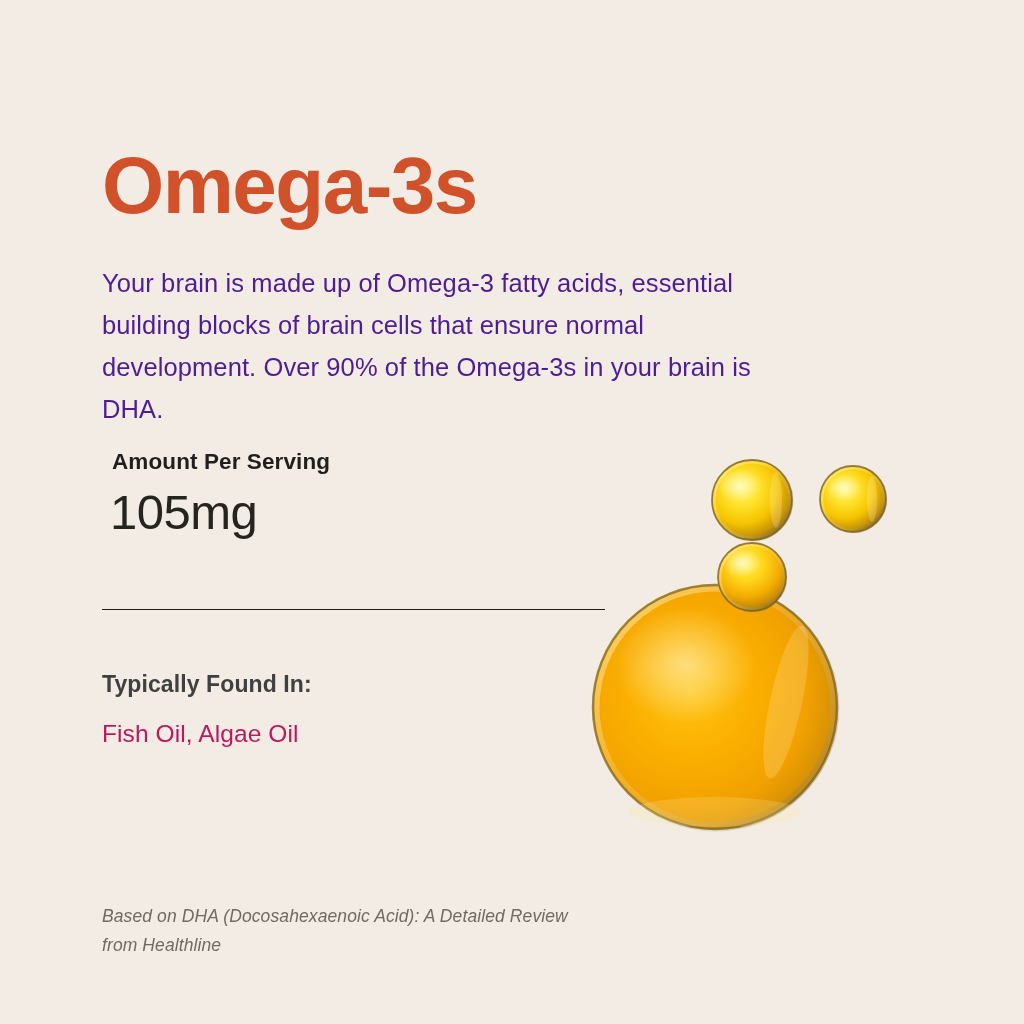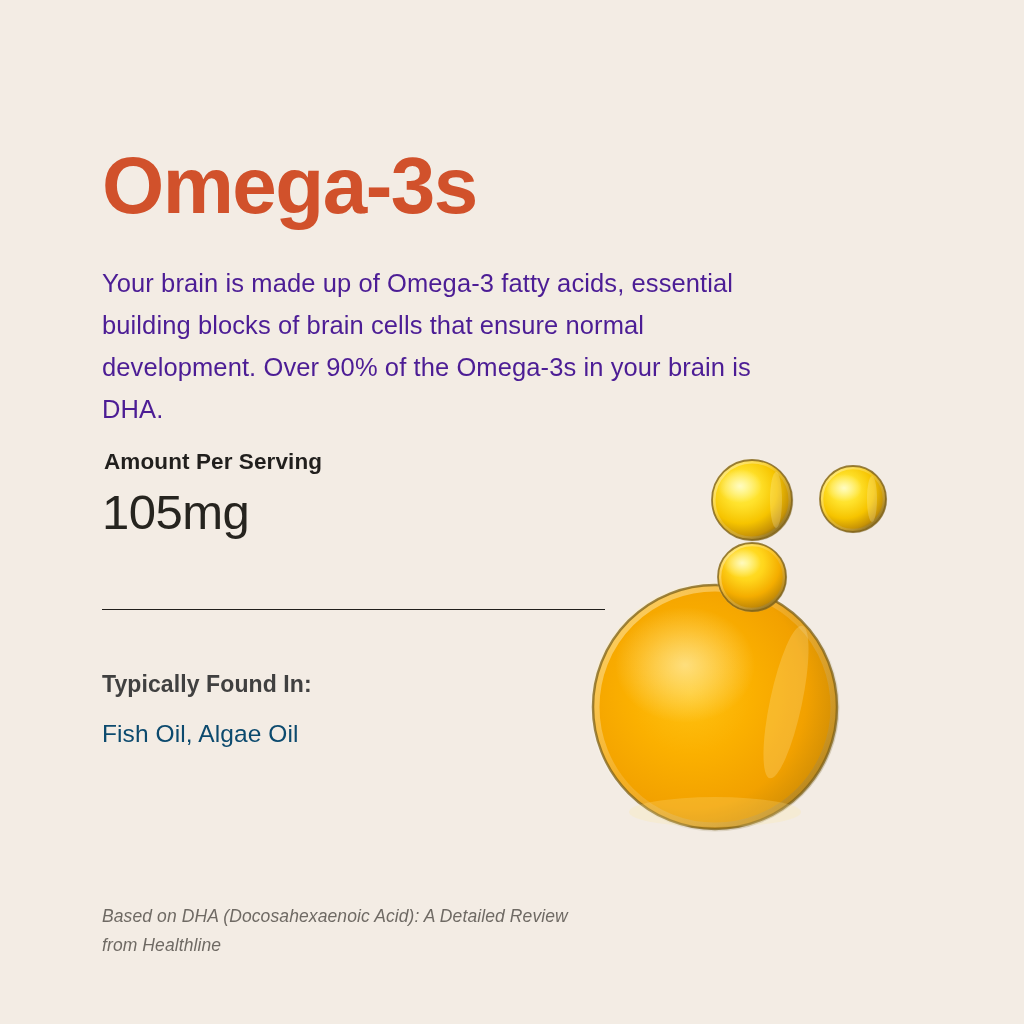--- a/index.html
+++ b/index.html
@@ -49,21 +49,21 @@
     width: 700px;
     font-size: 25.5px;
     font-weight: 400;
     line-height: 42px;
     color: #4c1d95;
     letter-spacing: 0.1px;
   }
 
   #amount-section {
     position: absolute;
-    left: 0;
+    left: 8px;
     top: 447px;
     width: 520px;
   }
   #amount-label {
     font-size: 22.5px;
     font-weight: 700;
     color: #211f1d;
     letter-spacing: 0.1px;
     margin: 0 0 6px 2px;
     line-height: 1.3;
@@ -96,21 +96,21 @@
     font-size: 23px;
     font-weight: 700;
     color: #404040;
     letter-spacing: 0.1px;
     margin: 0 0 18px 0;
     line-height: 1.3;
   }
   #found-in-value {
     font-size: 24.5px;
     font-weight: 400;
-    color: #0c4a6e;
+    color: #be185d;
     letter-spacing: 0.1px;
     margin: 0;
     line-height: 1.3;
   }
 
   #source-note {
     position: absolute;
     left: 0;
     top: 884px;
     width: 470px;

